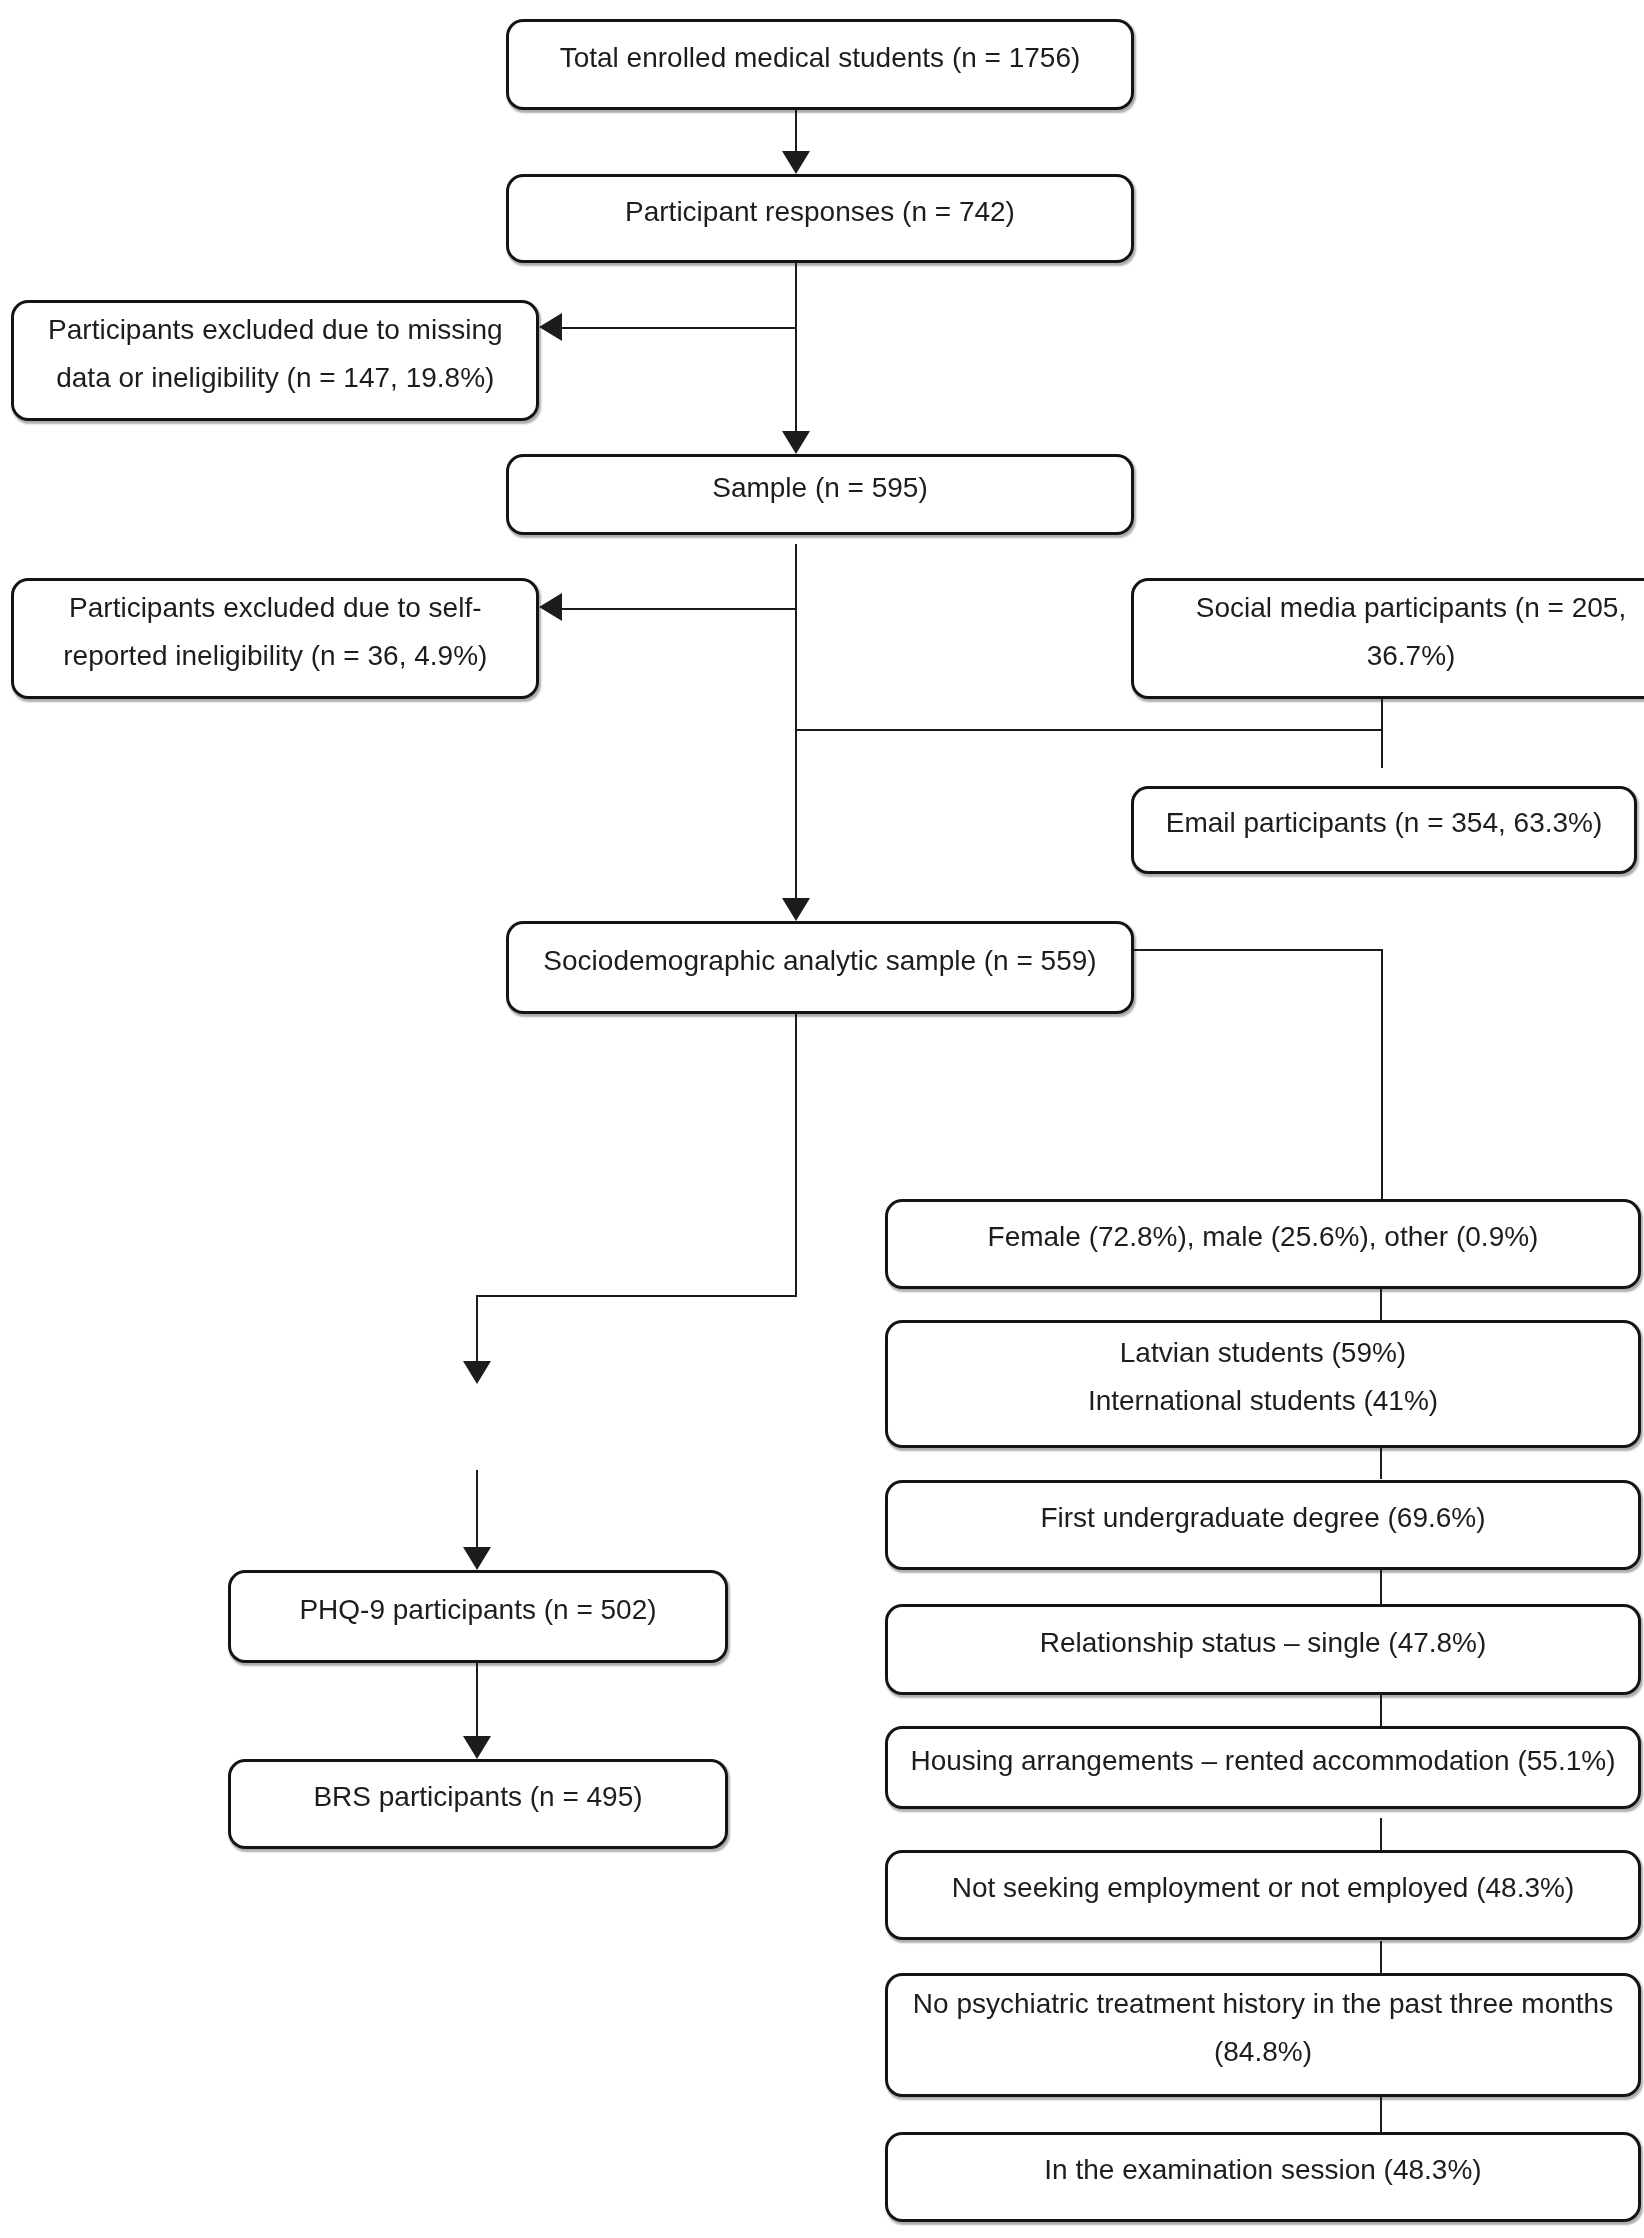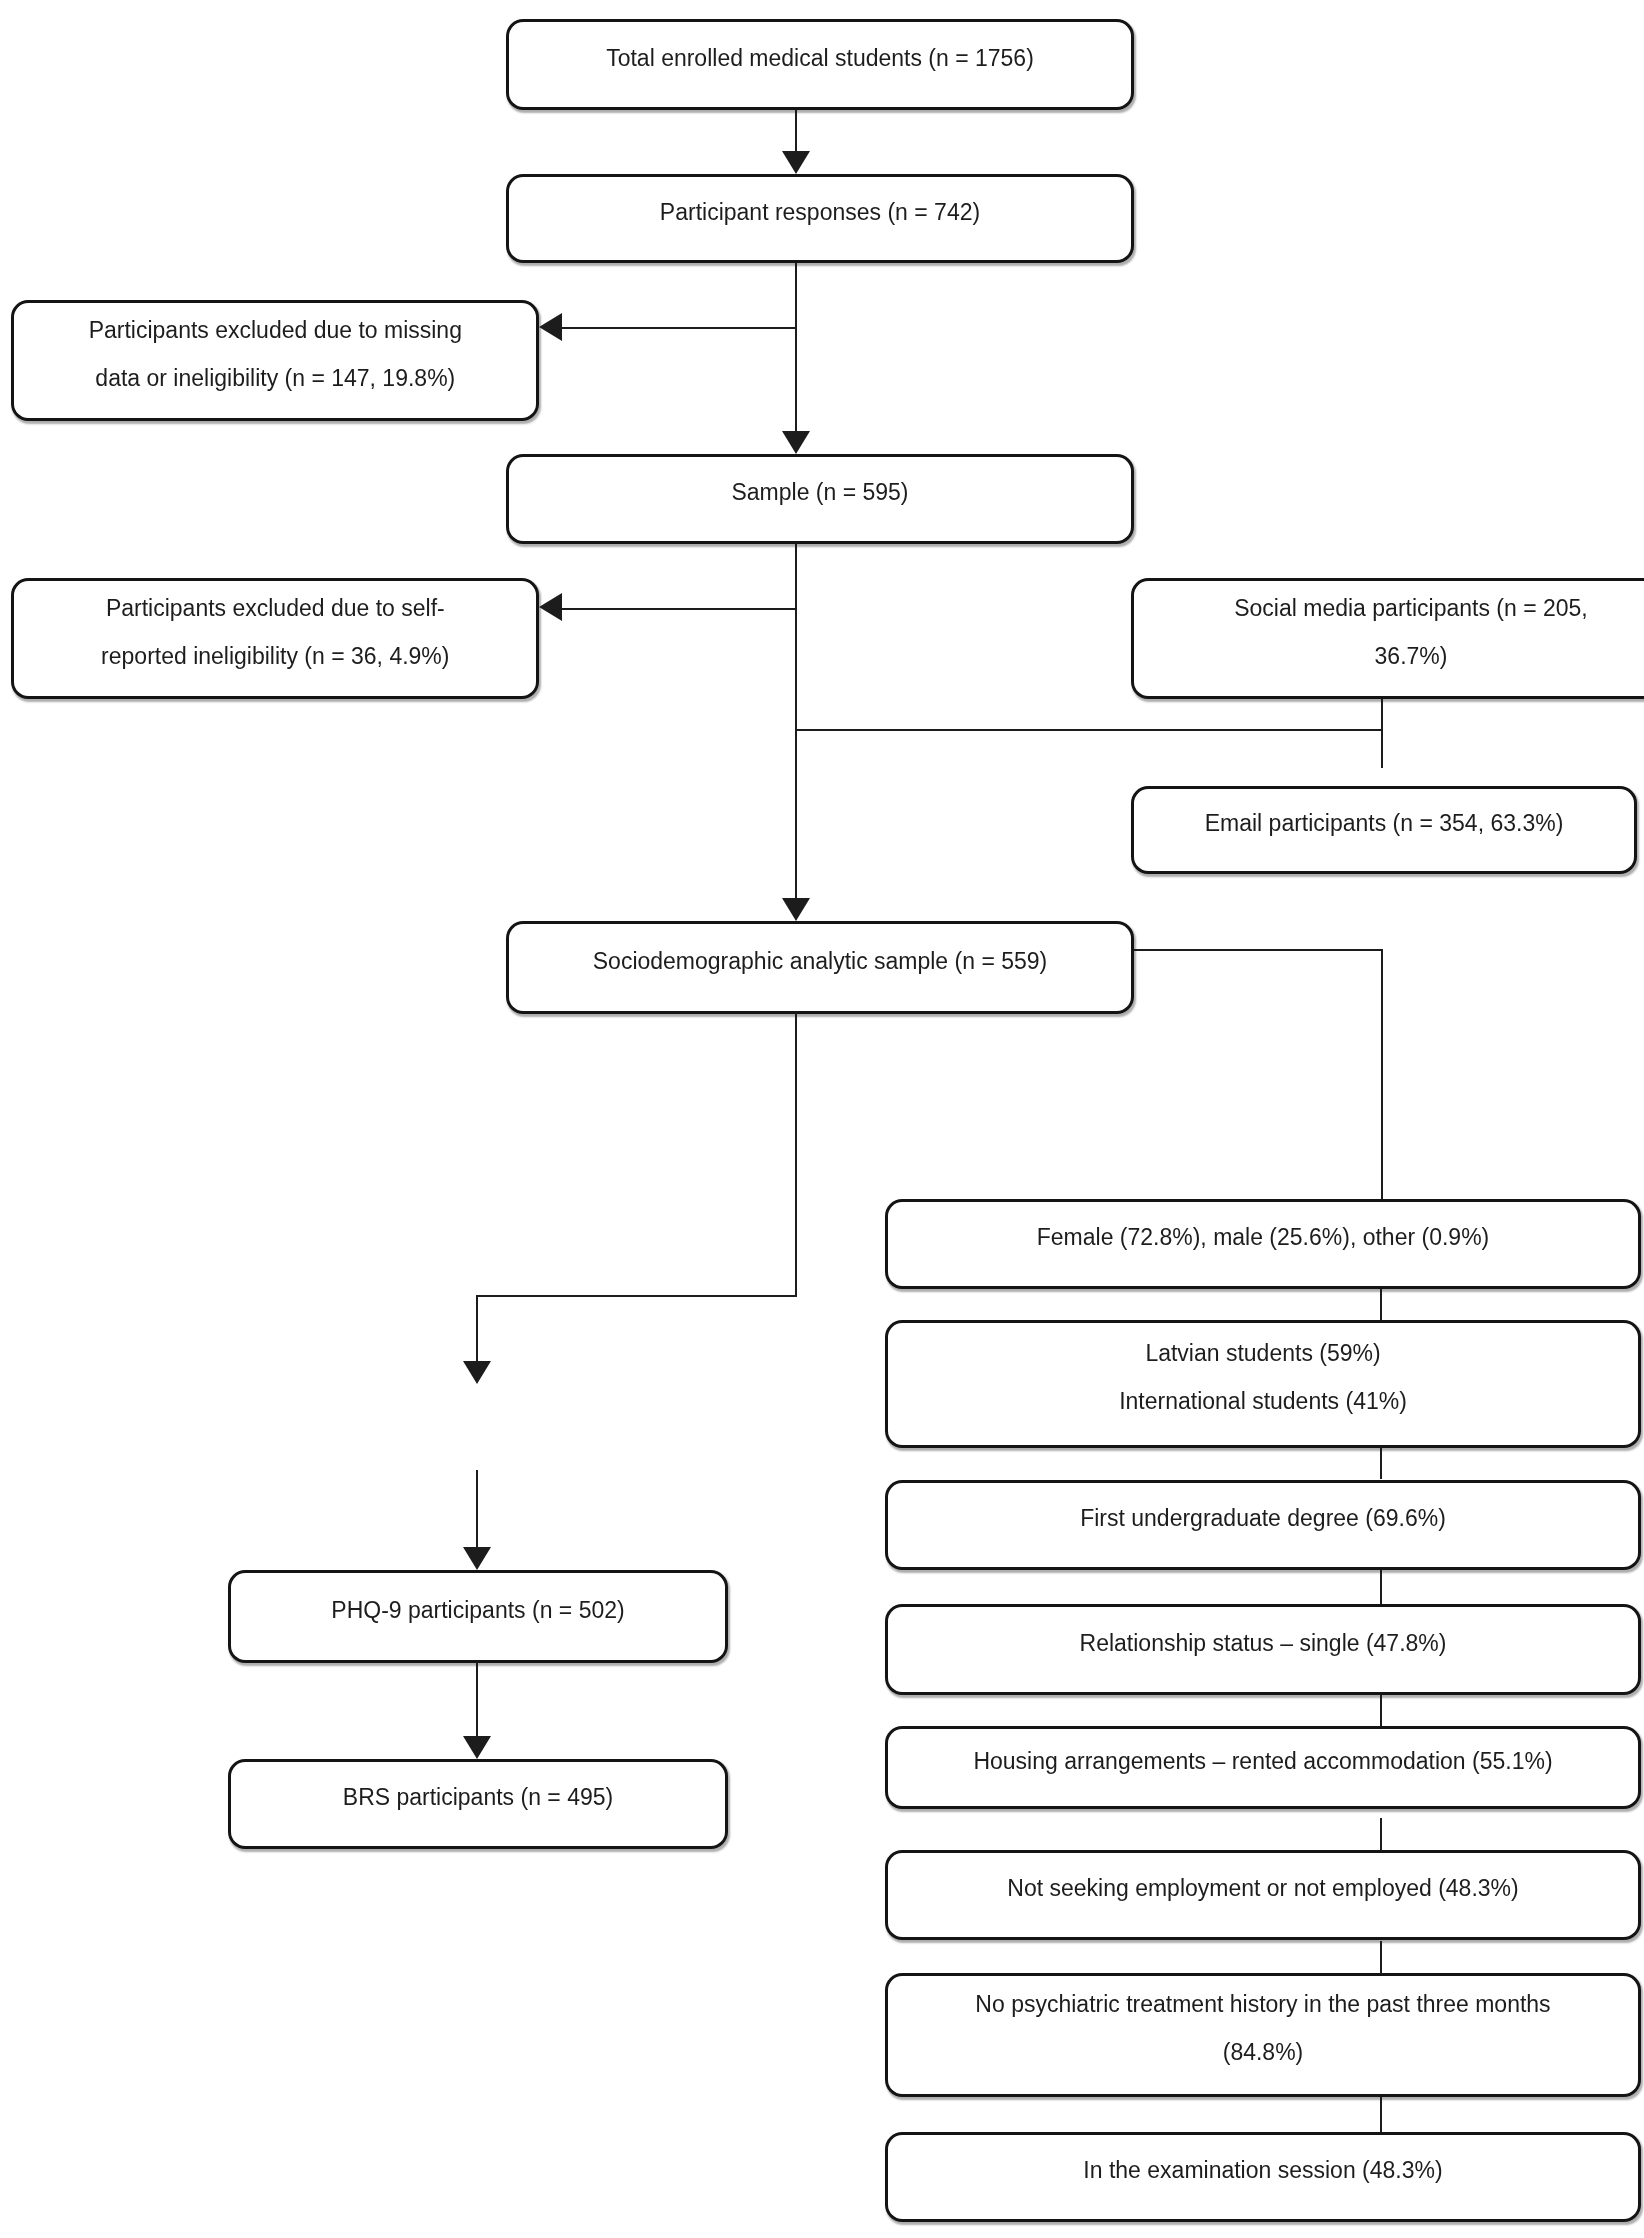--- a/index.html
+++ b/index.html
@@ -17,21 +17,21 @@
     box-sizing:border-box;
     background:#ffffff;
     border:3.3px solid #141414;
     border-radius:17.3px;
     box-shadow:1.3px 2.7px 2px rgba(0,0,0,0.32);
     display:flex;
     flex-direction:column;
     align-items:center;
     justify-content:center;
     text-align:left;
-    font-size:23px;
+    font-size:28px;
     line-height:48px;
     padding:0 16px 13.3px 16px;
   }
   .ln{display:block;white-space:nowrap;}
   .vline,.hline{position:absolute;background:#1c1c1c;}
   .arrow-d{
     position:absolute;width:0;height:0;
     border-left:14.7px solid transparent;
     border-right:14.7px solid transparent;
     border-top:23px solid #1c1c1c;
@@ -54,21 +54,21 @@
 
   <div class="node" style="left:506px;top:174px;width:628px;height:89px;">
     <span class="ln">Participant responses (n = 742)</span>
   </div>
 
   <div class="node" style="left:11.3px;top:300px;width:528px;height:121px;">
     <span class="ln">Participants excluded due to missing</span>
     <span class="ln">data or ineligibility (n = 147, 19.8%)</span>
   </div>
 
-  <div class="node" style="left:506px;top:454px;width:628px;height:90px;">
+  <div class="node" style="left:506px;top:454px;width:628px;height:81px;">
     <span class="ln">Sample (n = 595)</span>
   </div>
 
   <div class="node" style="left:11.3px;top:578px;width:528px;height:121px;">
     <span class="ln">Participants excluded due to self-</span>
     <span class="ln">reported ineligibility (n = 36, 4.9%)</span>
   </div>
 
   <div class="node" style="left:1131px;top:578px;width:560px;height:121px;">
     <span class="ln">Social media participants (n = 205,</span>

